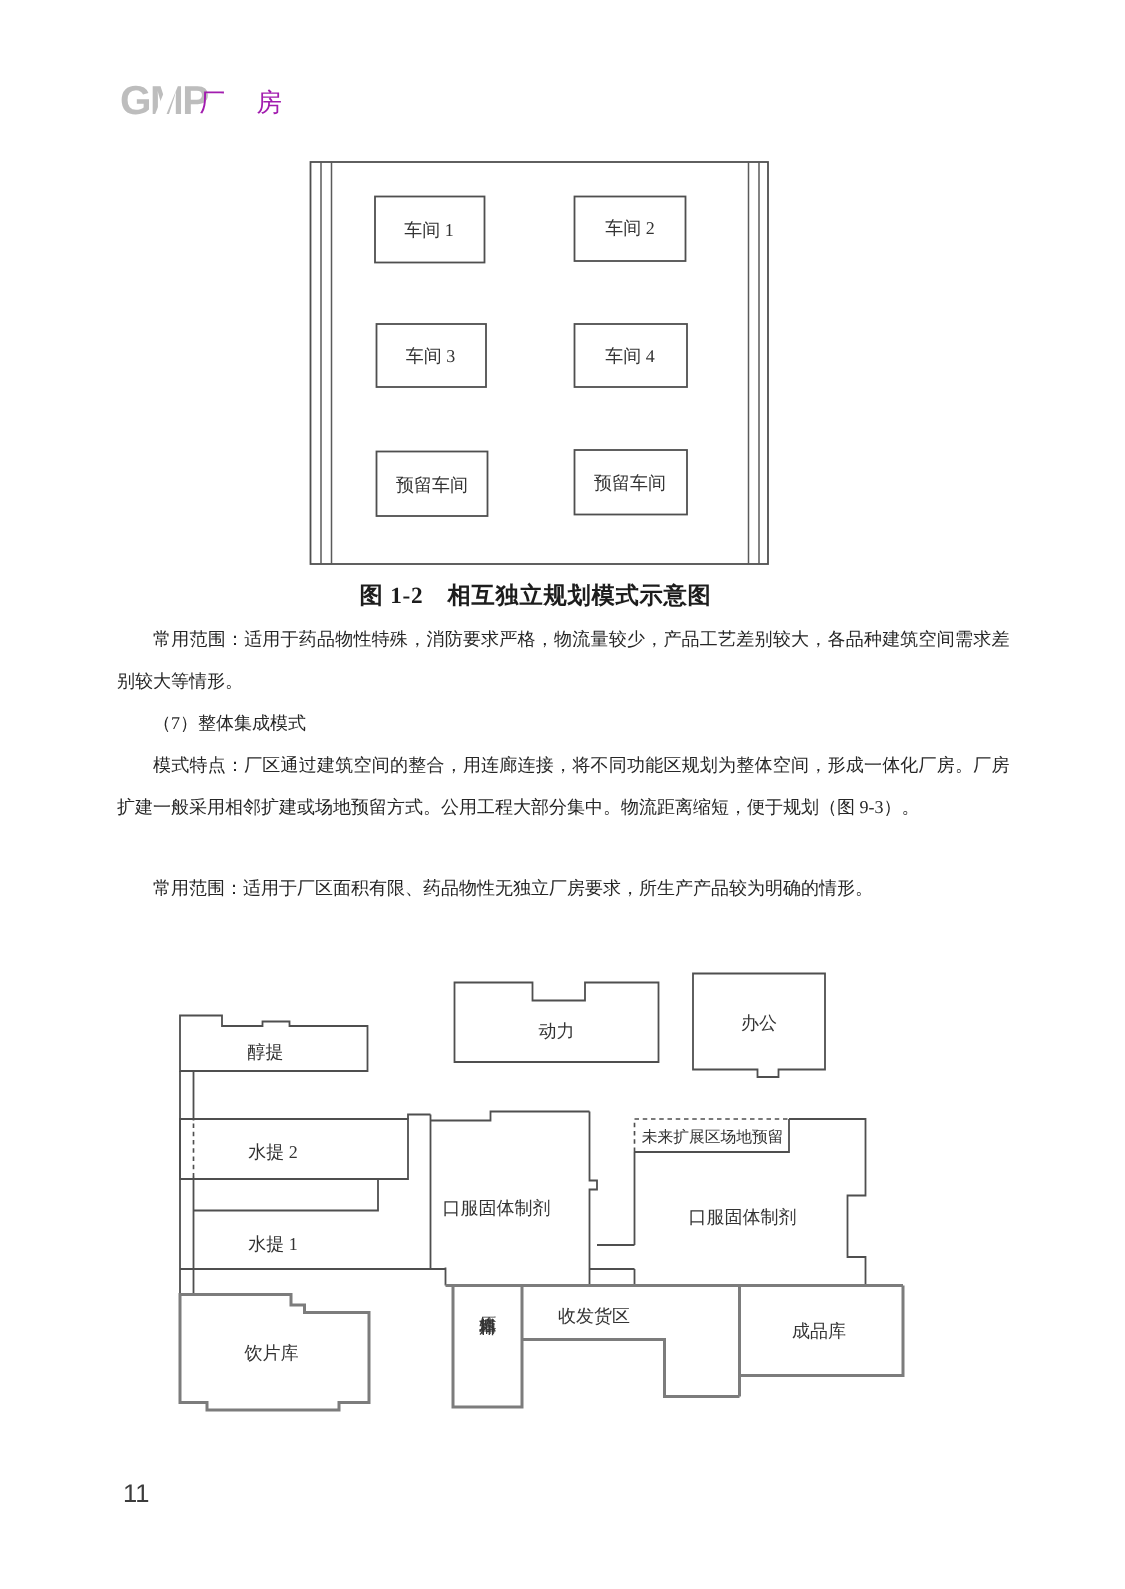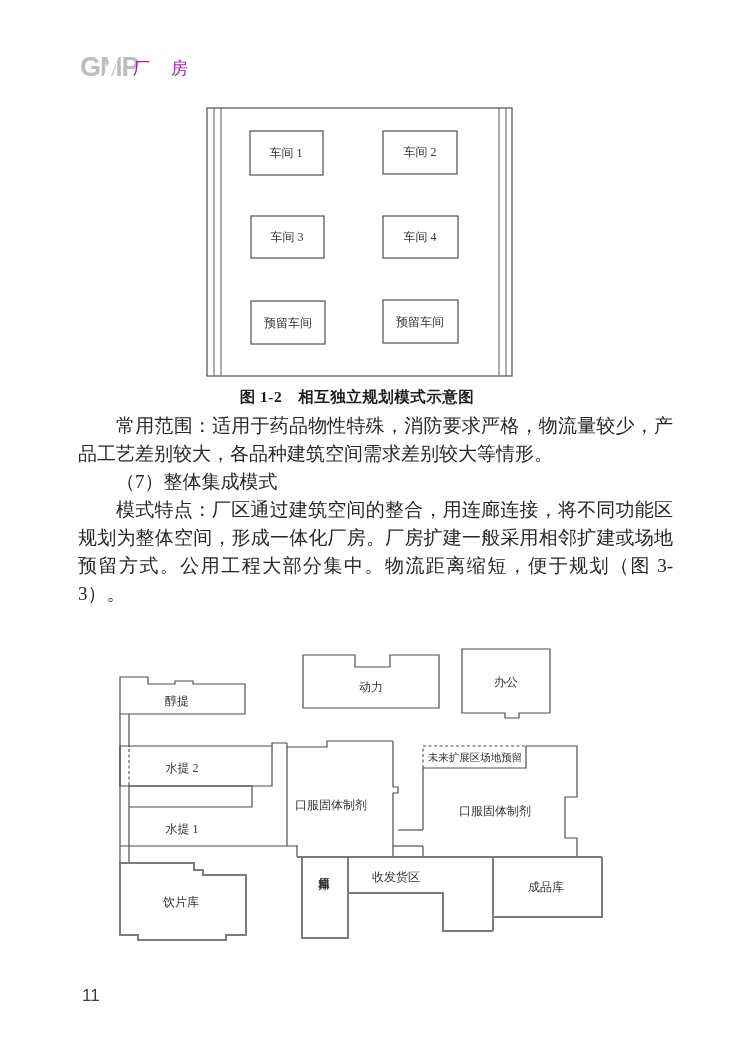--- a/index.html
+++ b/index.html
@@ -19,21 +19,21 @@
     position:absolute;left:27px;top:-4px;width:7px;height:40px;background:#ffffff;
     transform:rotate(22deg);
   }
   .hdr-topic{
     position:absolute;left:53px;top:5px;white-space:nowrap;
     font-size:17px;color:#a21caf;letter-spacing:2px;
   }
   
   .para{
     position:absolute;left:78px;width:595px;margin:0;
-    font-size:19px;line-height:28px;text-align:justify;text-justify:inter-ideograph;
+    font-size:12px;line-height:28px;text-align:justify;text-justify:inter-ideograph;
     color:#262626;
   }
   .indent{text-indent:2em;}
   .p1{top:412px;}
   .h2{top:468px;text-align:left;}
   .p2{top:496px;}
   .p3{top:578px;}
   
   .figcap{
     position:absolute;margin:0;width:600px;text-align:center;
@@ -105,21 +105,22 @@
     </g>
     <g>
       <rect class="ln" x="383" y="300" width="75" height="43"></rect>
       <text class="roomtxt" x="420" y="326">预留车间</text>
     </g>
   </svg>
   <p class="figcap cap1">图 1-2　相互独立规划模式示意图</p>
 
   <p class="para indent p1">常用范围：适用于药品物性特殊，消防要求严格，物流量较少，产品工艺差别较大，各品种建筑空间需求差别较大等情形。</p>
   <p class="para indent h2">（7）整体集成模式</p>
-  <p class="para indent p2">模式特点：厂区通过建筑空间的整合，用连廊连接，将不同功能区规划为整体空间，形成一体化厂房。厂房扩建一般采用相邻扩建或场地预留方式。公用工程大部分集中。物流距离缩短，便于规划（图 3-3）。</p>
+  <p class="para indent p2">模式特点：厂区通过建筑空间的整合，用连廊连接，将不同功能区规划为整体空间，形成一体化厂房。厂房扩建一般采用相邻扩建或场地预留方式。公用工程大部分集中。物流距离缩短，便于规划（图 9-3）。</p>
+  <p class="para indent p3">常用范围：适用于厂区面积有限、药品物性无独立厂房要求，所生产产品较为明确的情形。</p>
 
   <svg class="fig2" width="500" height="305" viewBox="110 640 500 305">
 
     <g>
       <path class="ln" d="M120,714 L120,863"></path>
       <path class="ln" d="M129,714 L129,747"></path>
       <path class="ln-dash" d="M129,749 L129,784"></path>
       <path class="ln" d="M129,784 L129,863"></path>
     </g>
 

